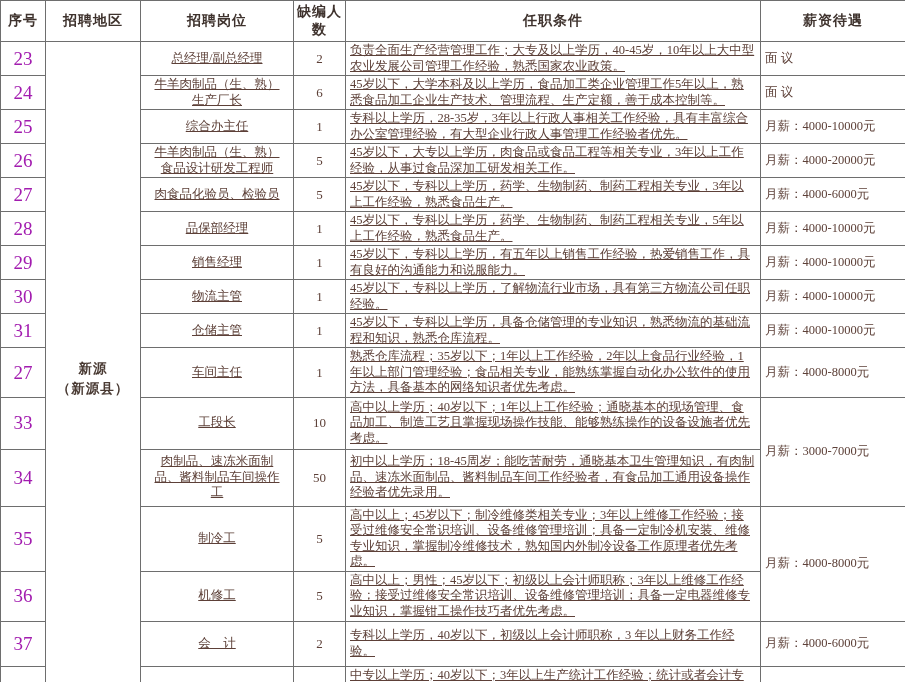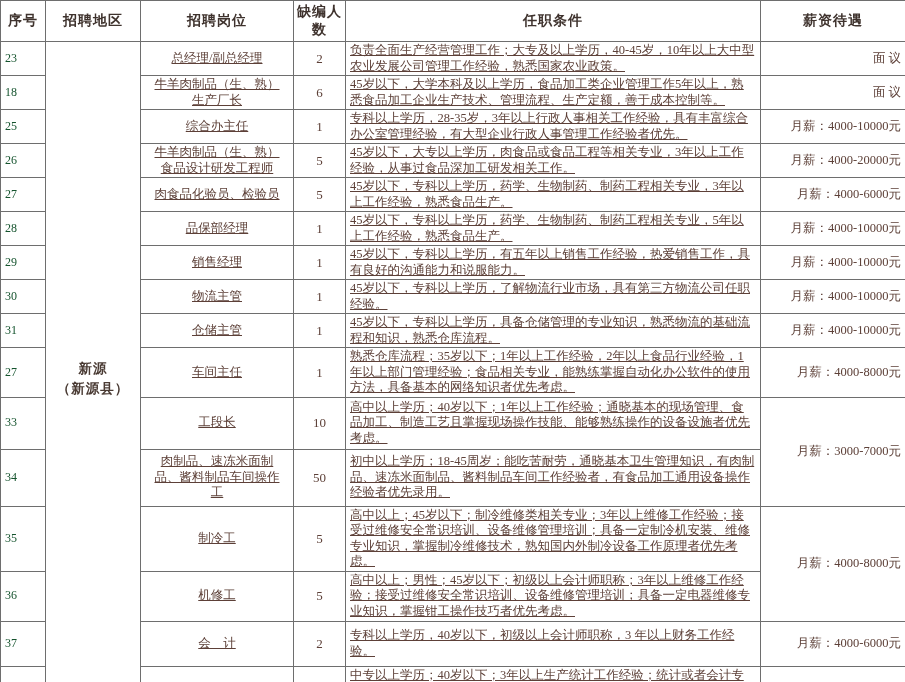--- a/index.html
+++ b/index.html
@@ -6,27 +6,27 @@
   body{font-family:"Liberation Serif","DejaVu Serif",serif;}
   .page{width:905px;min-height:682px;background:#fff;box-sizing:border-box;}
   table{width:905px;table-layout:fixed;border-collapse:collapse;background:#fff;}
   col.c1{width:45px;} col.c2{width:95px;} col.c3{width:153px;}
   col.c4{width:52px;} col.c5{width:415px;} col.c6{width:145px;}
   th,td{border:1px solid #6e6e6e;box-sizing:border-box;vertical-align:middle;
         overflow:hidden;}
   th{font-size:14px;font-weight:bold;color:#3f332e;padding:2px 2px;height:22px;
      text-align:center;letter-spacing:1px;}
   td{font-size:12.5px;color:#5d4038;line-height:15.5px;padding:1px 4px;}
-  td.c-no{font-size:12px;color:#14532d;}
+  td.c-no{text-align:center;font-size:19px;color:#a21caf;}
   td.c-region{text-align:center;font-weight:bold;font-size:13.5px;color:#4a3b34;
               line-height:20px;letter-spacing:1px;}
   td.c-pos{text-align:center;padding:1px 8px;text-decoration:underline;}
   td.c-vac{text-align:center;font-size:13px;}
   td.c-req{text-align:left;text-decoration:underline;}
-  td.c-sal{text-align:right;white-space:nowrap;}
+  td.c-sal{text-align:left;white-space:nowrap;}
   tbody tr{height:33px;}
   tbody tr:nth-child(10){height:49px;}  
   tbody tr:nth-child(11){height:52px;}  
   tbody tr:nth-child(12){height:57px;}  
   tbody tr:nth-child(13){height:65px;}  
   tbody tr:nth-child(14){height:50px;}  
   tbody tr:nth-child(15){height:45px;padding-left:12px;}  
   tbody tr:nth-child(16){height:44px;}  
 </style>
 </head>
@@ -58,21 +58,21 @@
           <td class="c-region" rowspan="16">
             <div>新源</div>
             <div>（新源县）</div>
           </td>
           <td class="c-pos">总经理/副总经理</td>
           <td class="c-vac">2</td>
           <td class="c-req">负责全面生产经营管理工作；大专及以上学历，40-45岁，10年以上大中型农业发展公司管理工作经验，熟悉国家农业政策。</td>
           <td class="c-sal">面  议</td>
         </tr>
         <tr>
-          <td class="c-no">18</td>
+          <td class="c-no">24</td>
           <td class="c-pos">牛羊肉制品（生、熟）生产厂长</td>
           <td class="c-vac">6</td>
           <td class="c-req">45岁以下，大学本科及以上学历，食品加工类企业管理工作5年以上，熟悉食品加工企业生产技术、管理流程、生产定额，善于成本控制等。</td>
           <td class="c-sal">面  议</td>
         </tr>
         <tr>
           <td class="c-no">25</td>
           <td class="c-pos">综合办主任</td>
           <td class="c-vac">1</td>
           <td class="c-req">专科以上学历，28-35岁，3年以上行政人事相关工作经验，具有丰富综合办公室管理经验，有大型企业行政人事管理工作经验者优先。</td>

